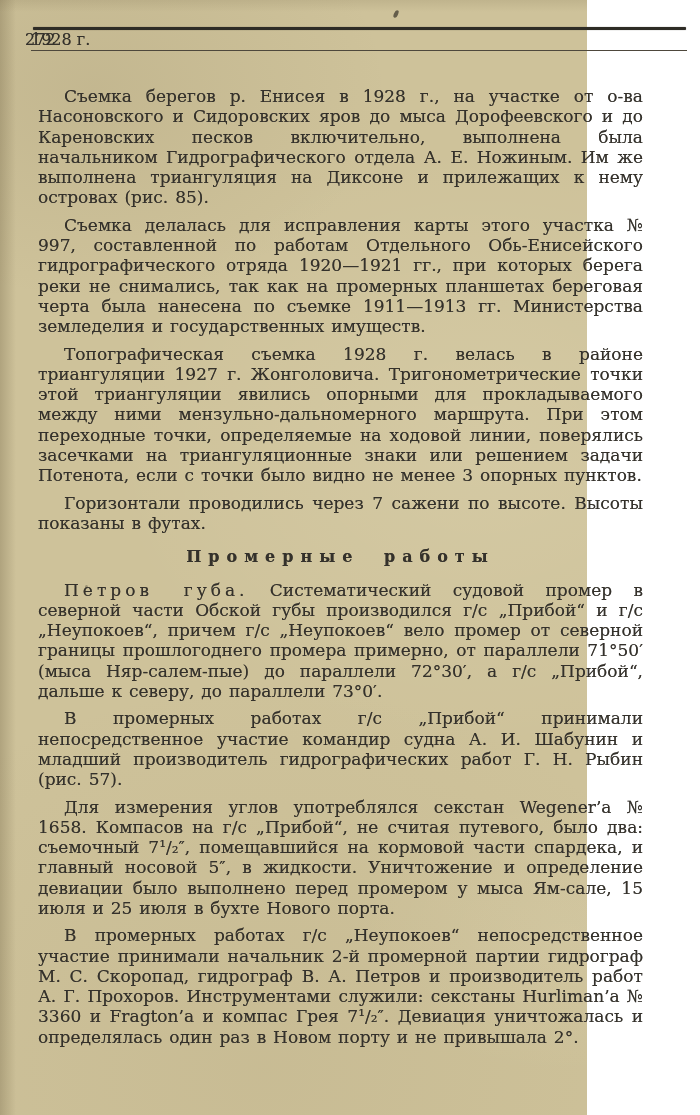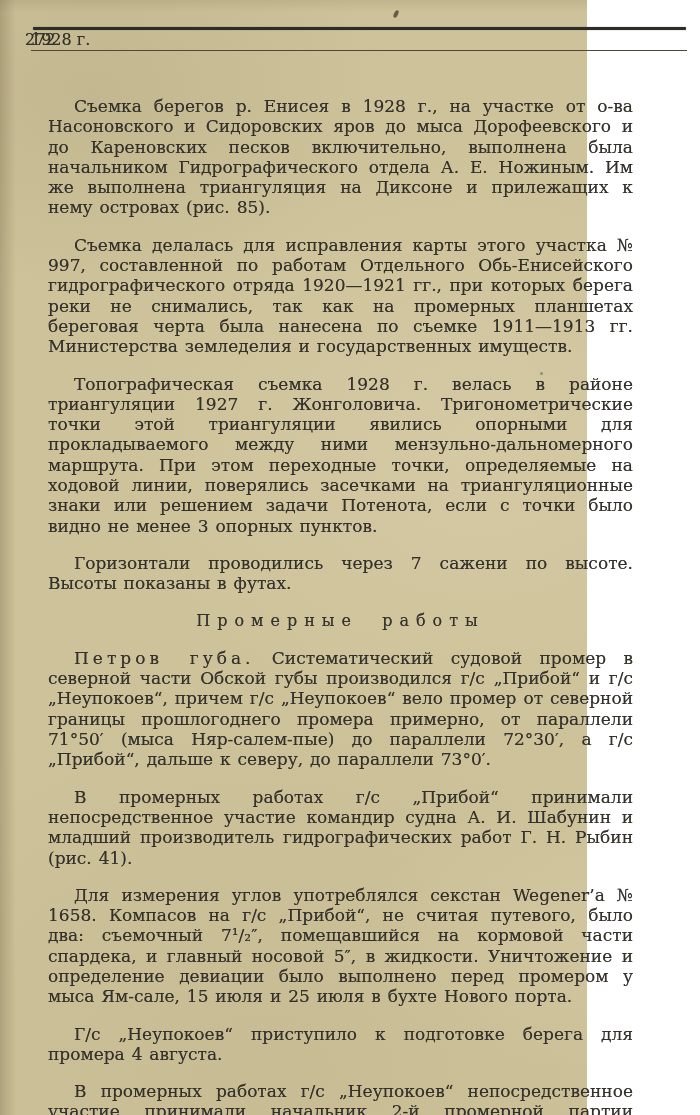--- a/index.html
+++ b/index.html
@@ -41,23 +41,23 @@
   }
   .pagenum { position:absolute; left:-6px; top:0; }
   .year    { position:absolute; left:0; right:0; top:0; text-align:left; }
   .body-text {
     position:absolute; left:31px; top:79px; width:619px;
     font-size:17px; line-height:20.3px;
     text-align:justify; hyphens:auto;
     word-spacing:1.5px;
     text-shadow:0 0 0.6px rgba(52,49,43,0.58);
   }
-  .body-text p { margin:17px; text-indent:26px; }
+  .body-text p { margin:7px; text-indent:26px; }
   .section-heading {
-    font-size:16px; font-weight:normal; margin:14px 0 12px;
+    font-size:16px; font-weight:bold; margin:14px 0 12px;
     text-align:center; text-indent:0;
     letter-spacing:7px; word-spacing:12px;
   }
   .para-lead { letter-spacing:4px; word-spacing:7px; }
   .speck {
     position:absolute; background:#4a4436; opacity:0.8;
   }
   .speck-1 { left:394px; top:10px; width:4px; height:8px; border-radius:60% 40% 50% 50%; transform:rotate(24deg); }
   .speck-2 { left:540px; top:372px; width:3px; height:3px; border-radius:50%; opacity:0.45; }
   .speck-3 { left:85px; top:585px; width:3px; height:4px; border-radius:50%; opacity:0.4; }
@@ -81,19 +81,18 @@
 
   <main class="body-text">
     <p>Съемка берегов р. Енисея в 1928 г., на участке от о-ва Насоновского и Сидоровских яров до мыса Дорофеевского и до Кареновских песков включительно, выполнена была начальником Гидрографического отдела А. Е. Ножиным. Им же выполнена триангуляция на Диксоне и прилежащих к нему островах (рис. 85).</p>
     <p>Съемка делалась для исправления карты этого участка № 997, составленной по работам Отдельного Обь-Енисейского гидрографического отряда 1920—1921 гг., при которых берега реки не снимались, так как на промерных планшетах береговая черта была нанесена по съемке 1911—1913 гг. Министерства земледелия и государственных имуществ.</p>
     <p>Топографическая съемка 1928 г. велась в районе триангуляции 1927 г. Жонголовича. Тригонометрические точки этой триангуляции явились опорными для прокладываемого между ними мензульно-дальномерного маршрута. При этом переходные точки, определяемые на ходовой линии, поверялись засечками на триангуляционные знаки или решением задачи Потенота, если с точки было видно не менее 3 опорных пунктов.</p>
     <p>Горизонтали проводились через 7 сажени по высоте. Высоты показаны в футах.</p>
 
     <h2 class="section-heading">Промерные работы</h2>
 
     <p><span class="para-lead">Петров губа.</span><span> Систематический судовой промер в северной части Обской губы производился г/с „Прибой“ и г/с „Неупокоев“, причем г/с „Неупокоев“ вело промер от северной границы прошлогоднего промера примерно, от параллели 71°50′ (мыса Няр-салем-пые) до параллели 72°30′, а г/с „Прибой“, дальше к северу, до параллели 73°0′.</span></p>
-    <p>В промерных работах г/с „Прибой“ принимали непосредственное участие командир судна А. И. Шабунин и младший производитель гидрографических работ Г. Н. Рыбин (рис. 41).</p>
+    <p>В промерных работах г/с „Прибой“ принимали непосредственное участие командир судна А. И. Шабунин и младший производитель гидрографических работ Г. Н. Рыбин (рис. 57).</p>
     <p>Для измерения углов употреблялся секстан Wegener’а № 1658. Компасов на г/с „Прибой“, не считая путевого, было два: съемочный 7¹/₂″, помещавшийся на кормовой части спардека, и главный носовой 5″, в жидкости. Уничтожение и определение девиации было выполнено перед промером у мыса Ям-сале, 15 июля и 25 июля в бухте Нового порта.</p>
-    <p>Г/с „Неупокоев“ приступило к подготовке берега для промера 4 августа.</p>
     <p>В промерных работах г/с „Неупокоев“ непосредственное участие принимали начальник 2-й промерной партии гидрограф М. С. Скоропад, гидрограф В. А. Петров и производитель работ А. Г. Прохоров. Инструментами служили: секстаны Hurliman’а № 3360 и Fragton’а и компас Грея 7¹/₂″. Девиация уничтожалась и определялась один раз в Новом порту и не привышала 2°.</p>
 
   </main>
 </div>
 
 </body></html>

